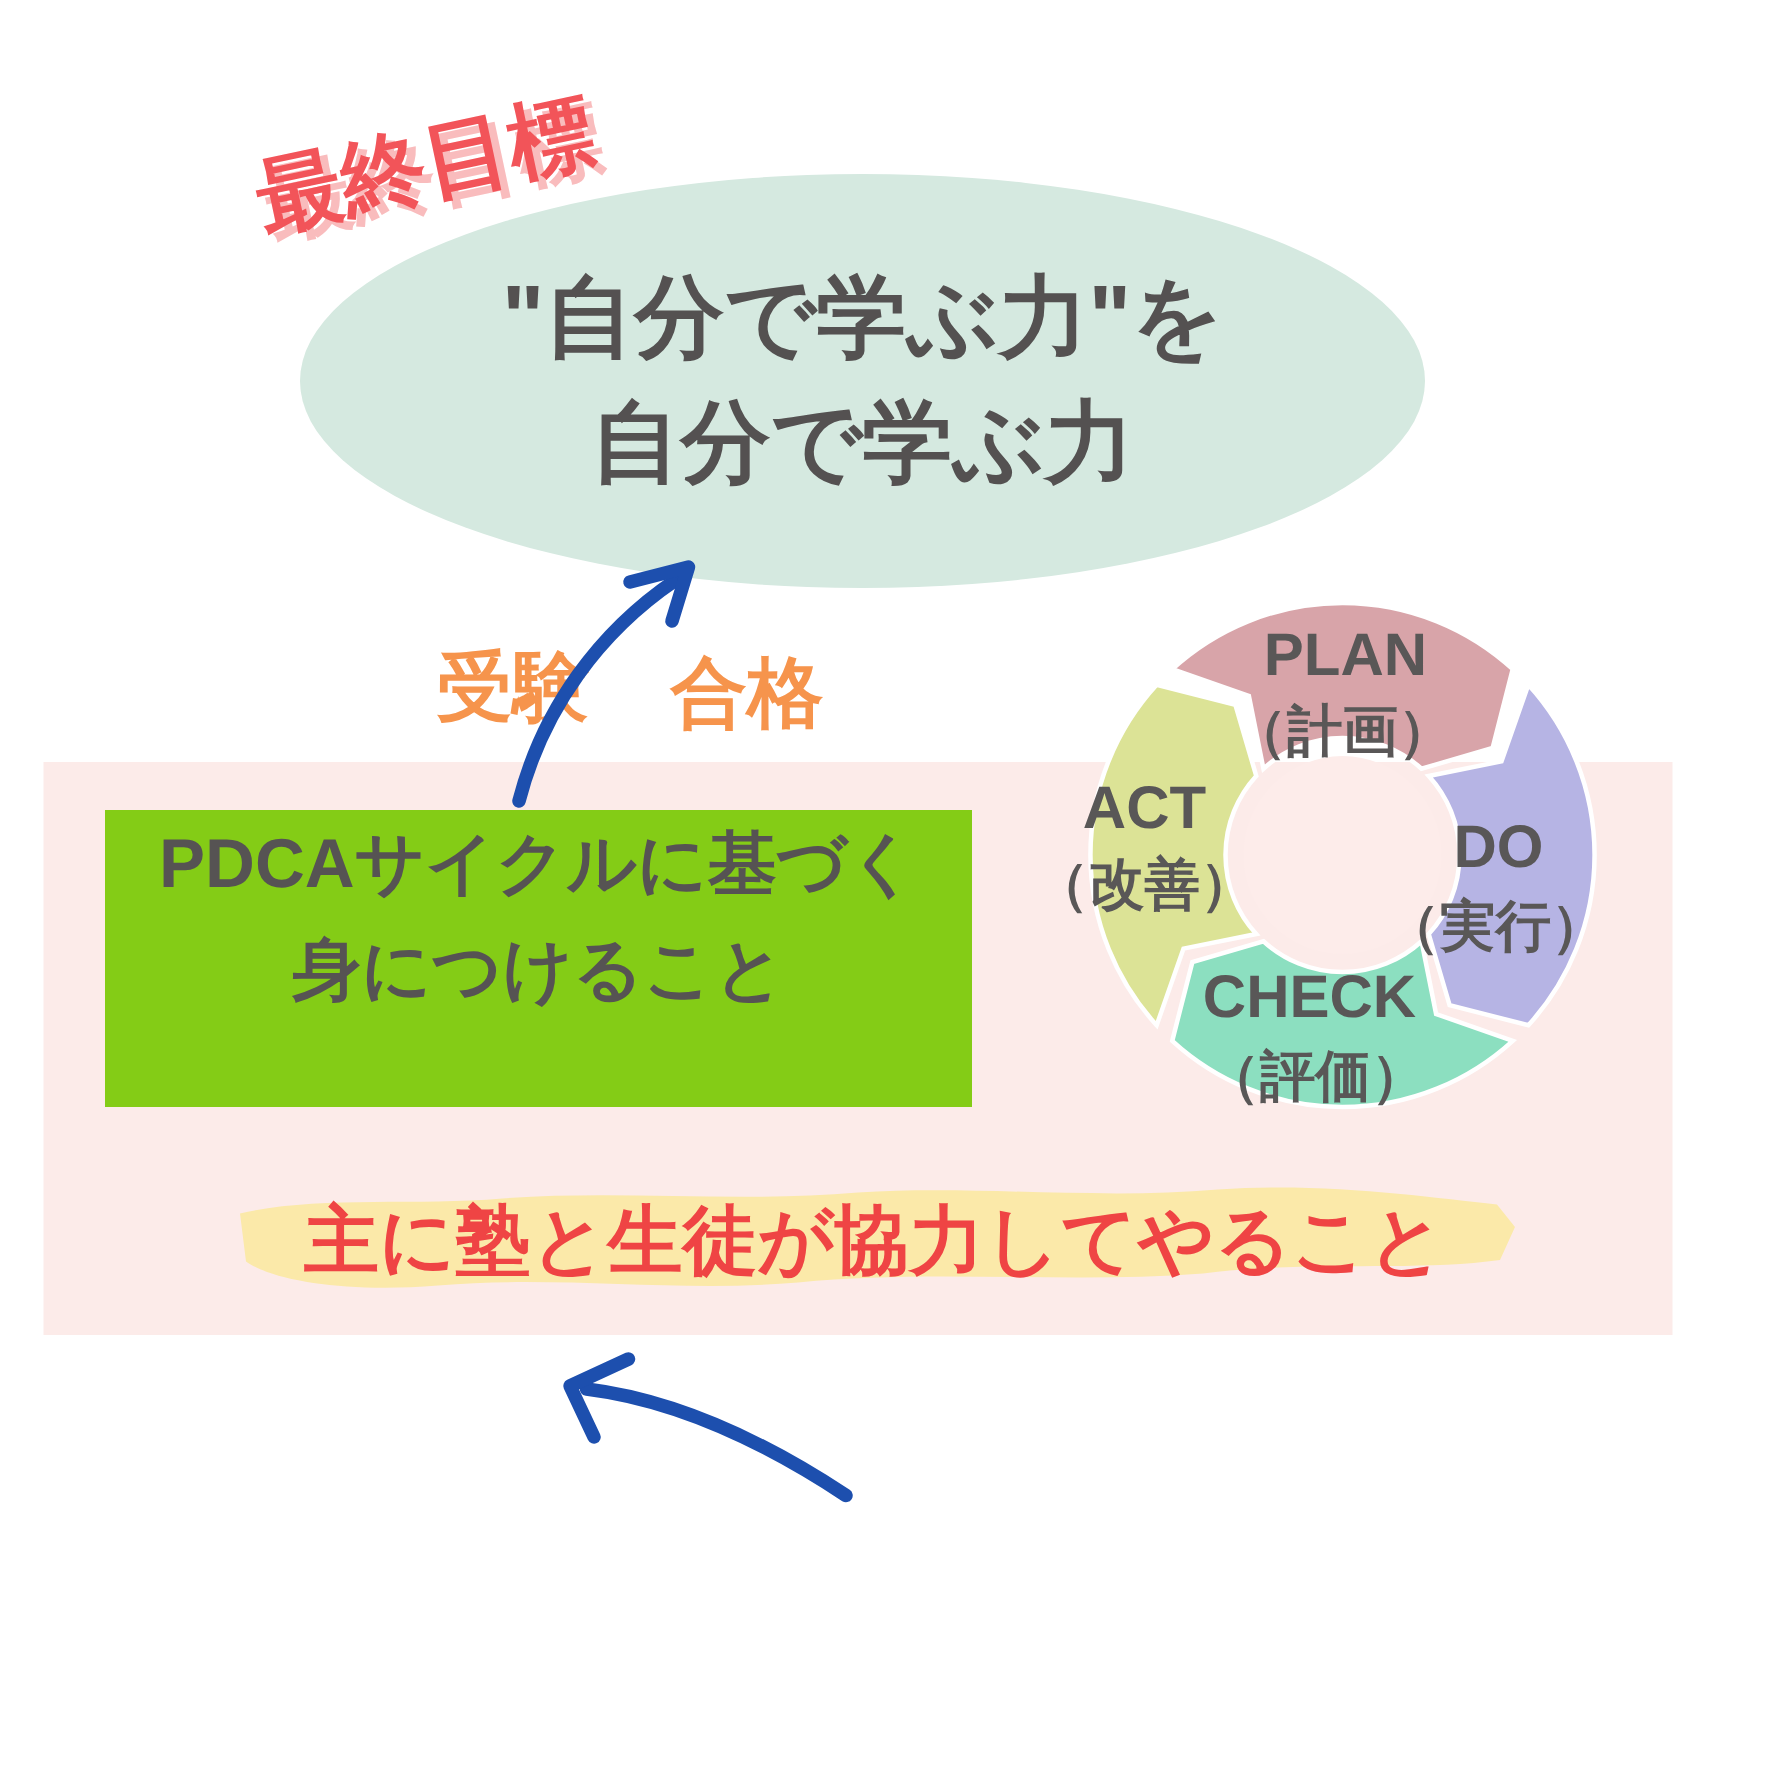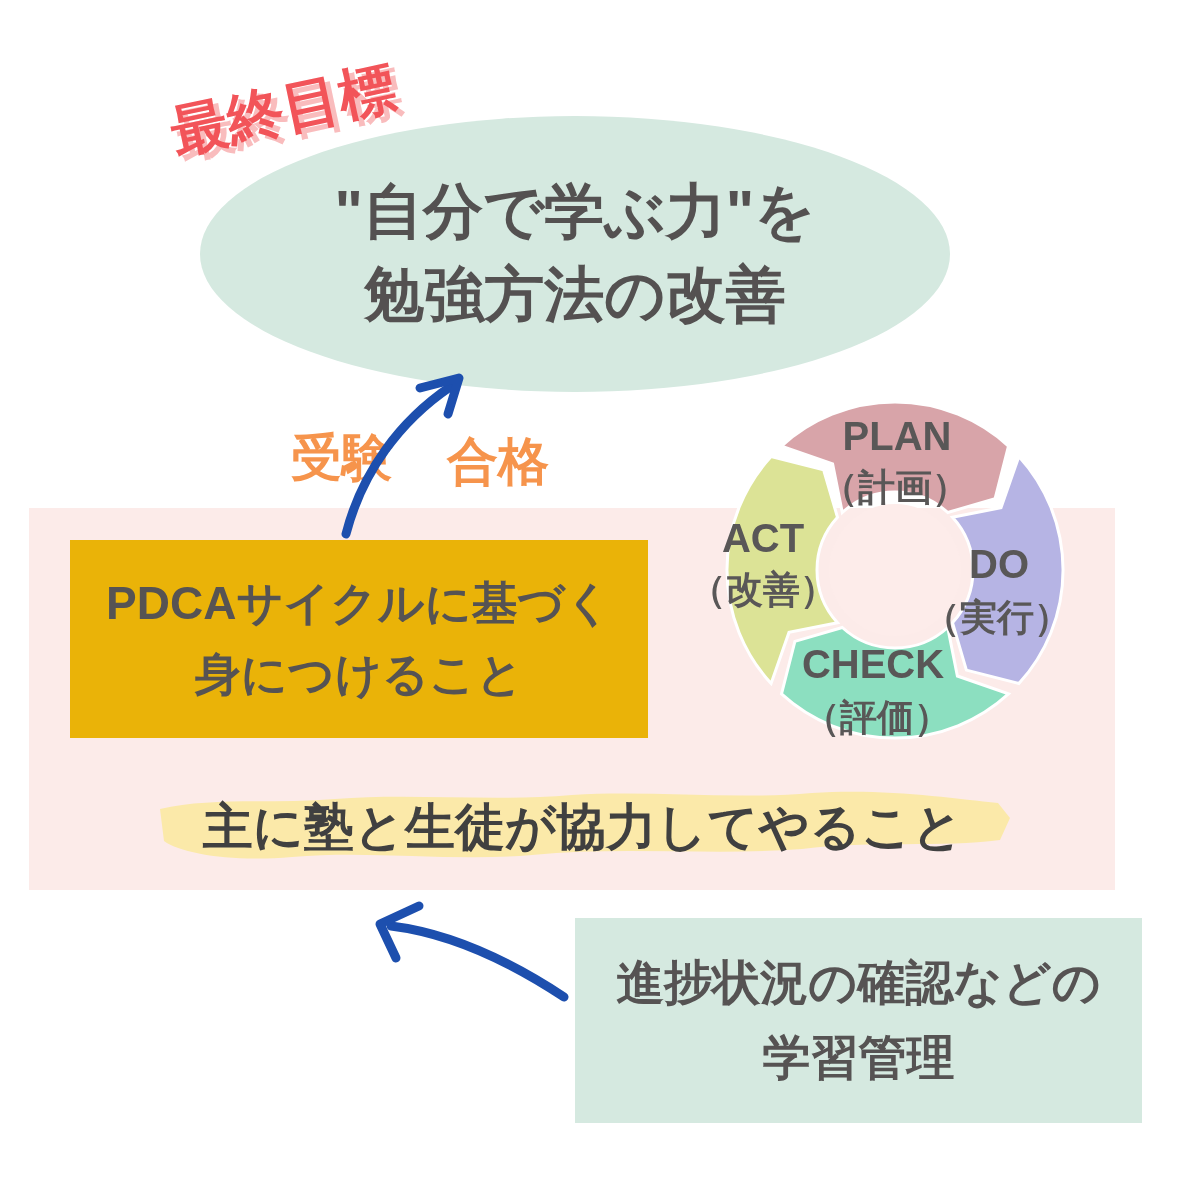--- a/index.html
+++ b/index.html
@@ -27,51 +27,51 @@
   .exam-label{left:291px;top:424px;}
   .pass-label{left:419px;top:428px;margin-left:28px;}
   
   .pink-panel{
     position:absolute;left:29px;top:508px;width:1086px;height:382px;
     background:#fcebe9;
   }
   
   .pdca-box{
     position:absolute;left:70px;top:540px;width:578px;height:198px;
-    background:#eab308;display:flex;flex-direction:column;align-items:center;justify-content:center;
+    background:#84cc16;display:flex;flex-direction:column;align-items:center;
   }
   .pdca-box .box-line{font-size:46px;font-weight:700;color:#565353;line-height:1.55;white-space:nowrap;}
   .management-box{
     position:absolute;left:575px;top:918px;width:567px;height:205px;
     background:#d5e9e0;display:flex;flex-direction:column;align-items:center;justify-content:center;
   }
   .management-box .box-line{font-size:48px;font-weight:700;color:#565353;line-height:1.55;white-space:nowrap;}
   
   .wheel-svg{position:absolute;left:725px;top:400px;width:340px;height:340px;overflow:visible;}
   .wheel-label-en{font-size:40px;font-weight:600;fill:#595757;}
   .wheel-label-jp{font-size:37px;font-weight:600;fill:#595757;}
   
   .highlight-svg{position:absolute;left:150px;top:783px;width:866px;height:88px;}
   .highlight-text{
     position:absolute;left:150px;top:794px;width:866px;text-align:center;
-    font-size:50px;font-weight:700;color:#404040;white-space:nowrap;
+    font-size:50px;font-weight:700;color:#ef4444;white-space:nowrap;
   }
   
   .arrows-svg{position:absolute;left:0;top:0;width:1181px;height:1181px;pointer-events:none;}
 </style>
 </head>
 <body>
 
 <div class="canvas">
 
   <div class="pink-panel"></div>
 
   <div class="goal-ellipse">
     <div class="goal-line">"自分で学ぶ力"を</div>
-    <div class="goal-line">勉強方法の改善</div>
+    <div class="goal-line">自分で学ぶ力</div>
   </div>
 
   <div class="goal-badge">最終目標</div>
 
   <div class="pdca-box">
     <div class="box-line">PDCAサイクルに基づく</div>
     <div class="box-line">身につけること</div>
   </div>
 
   <svg class="wheel-svg" viewBox="0 0 340 340">
@@ -88,24 +88,20 @@
     <text class="wheel-label-jp" x="152" y="330" text-anchor="middle">（評価）</text>
     <text class="wheel-label-en" x="38" y="152" text-anchor="middle">ACT</text>
     <text class="wheel-label-jp" x="38" y="202" text-anchor="middle">（改善）</text>
   </svg>
 
   <svg class="highlight-svg" viewBox="0 0 866 88">
     <path d="M10,26 C60,14 125,21 185,16 C262,10 342,19 422,12 C500,7 582,17 662,10 C732,5 802,15 848,20 L860,35 L850,57 C792,65 722,57 652,66 C562,73 472,63 382,72 C302,79 222,67 142,74 C82,79 32,71 14,58 Z" fill="#fbe9a9"></path>
   </svg>
   <div class="highlight-text">主に塾と生徒が協力してやること</div>
 
-  <div class="management-box">
-    <div class="box-line">進捗状況の確認などの</div>
-    <div class="box-line">学習管理</div>
-  </div>
 
   <span class="exam-label">受験</span>
   <span class="pass-label">合格</span>
 
   <svg class="arrows-svg" viewBox="0 0 1181 1181">
     <g fill="none" stroke-linecap="round" stroke-linejoin="round" stroke-width="9" stroke="#1d4fae">
       <path d="M346,534 C362,472 400,421 450,387"></path>
       <polyline points="420,388 459,378 448,414"></polyline>
       <path d="M564,997 C505,958 448,933 391,926"></path>
       <polyline points="419,906 380,924 396,958"></polyline>

